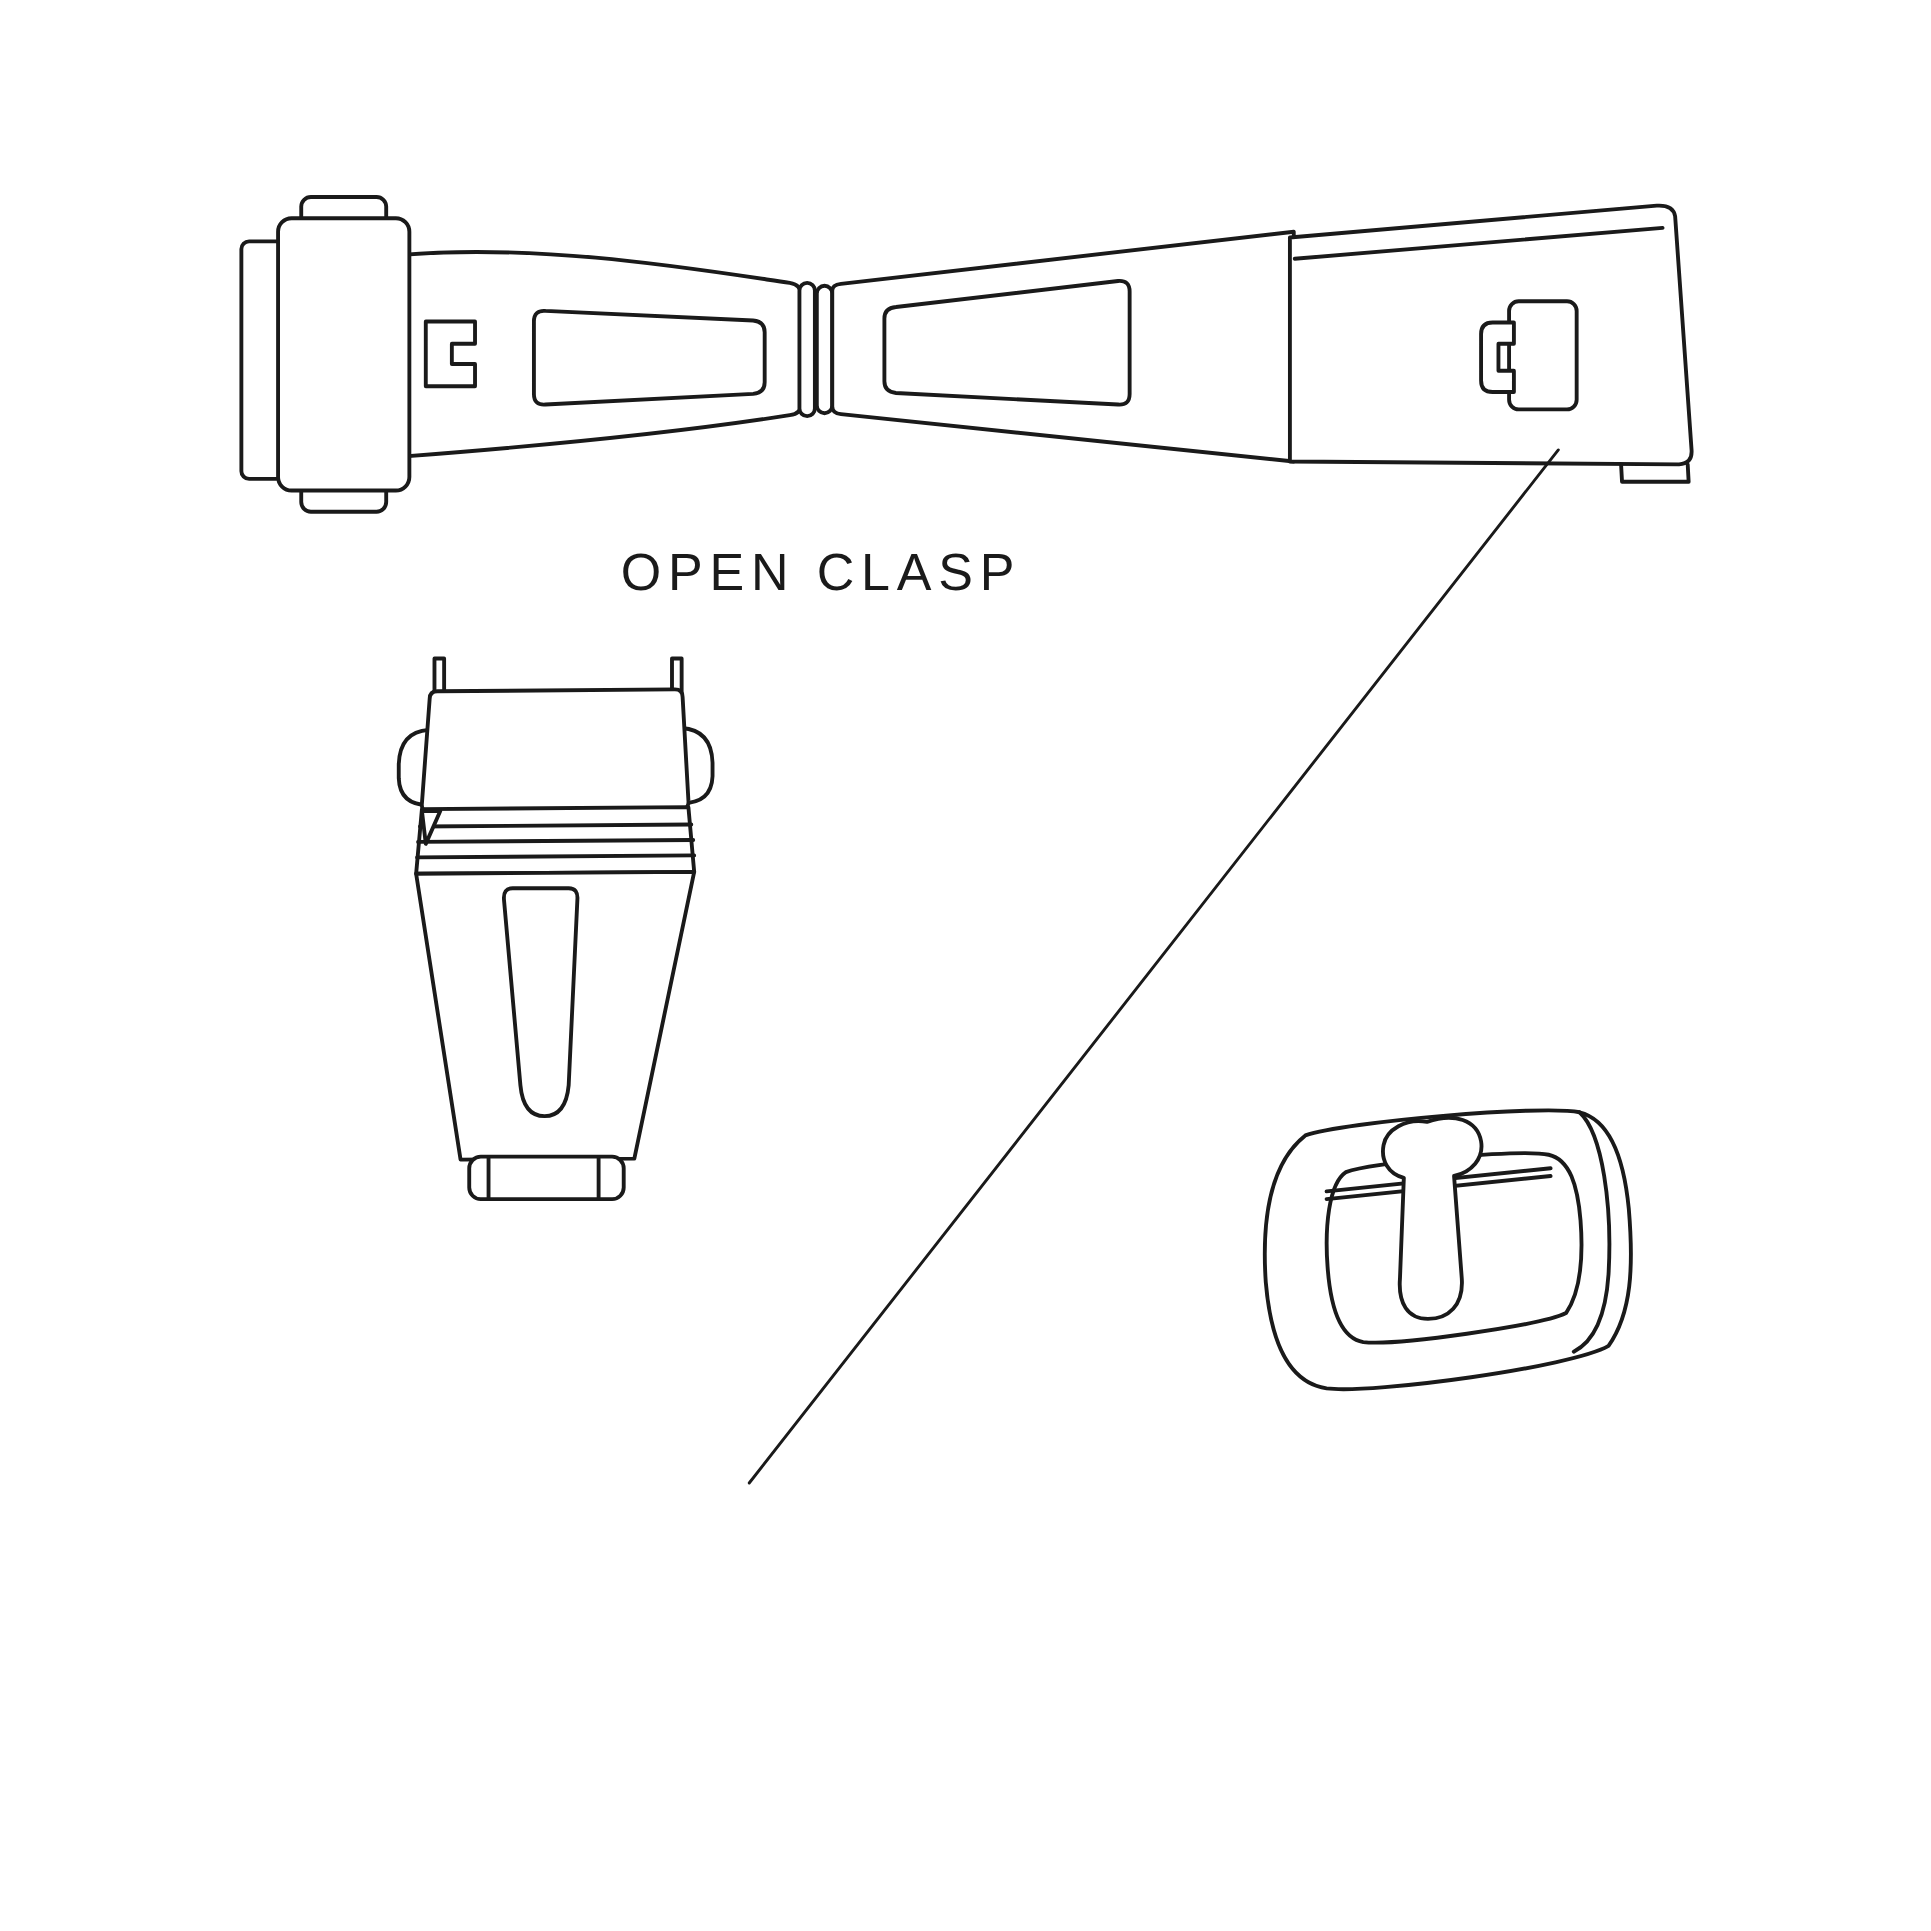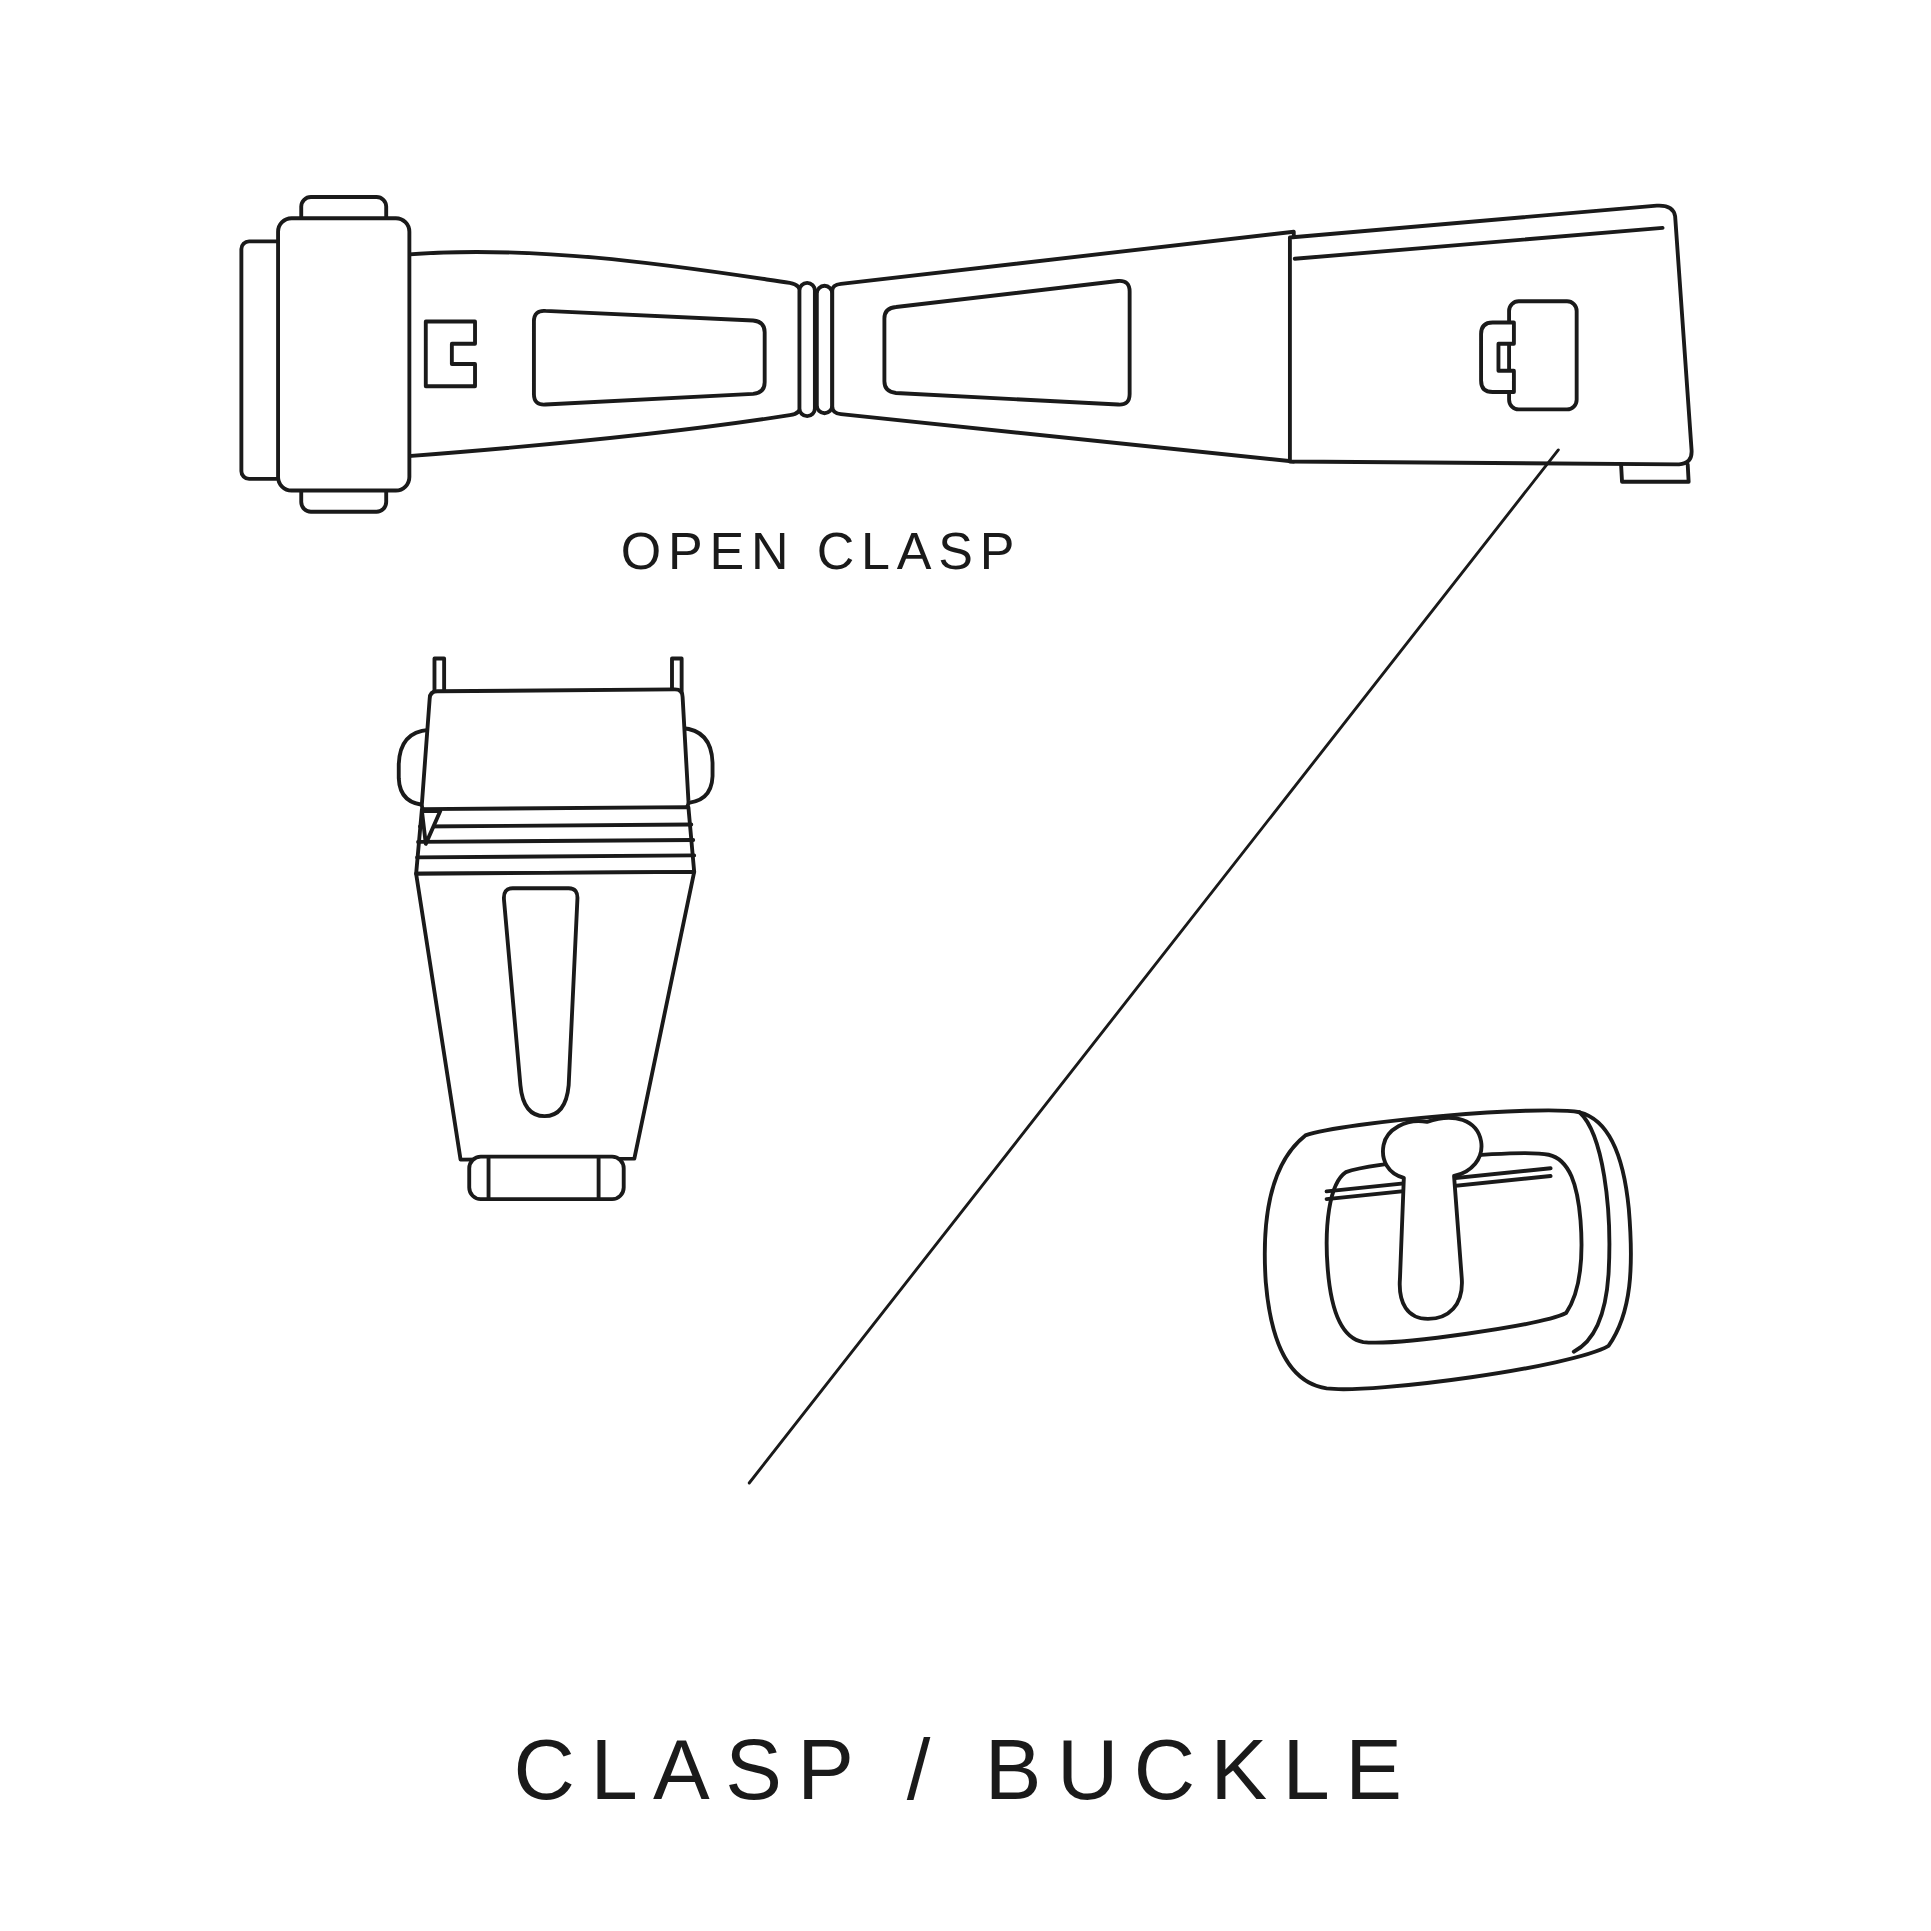--- a/index.html
+++ b/index.html
@@ -27,20 +27,21 @@
     color:var(--line);
   }
   .caption{
     position:absolute;
     text-align:center;
     color:var(--line);
     font-size:52px;
     letter-spacing:6.8px;
     font-weight:400;
     white-space:nowrap;
+    margin-top:21px;
   }
   .title{
     position:absolute;
     left:0;
     width:100%;
     text-align:center;
     color:var(--line);
     font-size:85px;
     letter-spacing:15.4px;
     font-weight:400;
@@ -125,15 +126,14 @@
 
       <circle cx="1488" cy="1216" r="14" fill="#ffffff"></circle>
 
       <path fill="#ffffff" d="M1478,1162 C1506,1152 1530,1160 1534,1182 C1537,1200 1524,1214 1506,1218 L1514,1324 C1516,1352 1500,1366 1479,1366 C1458,1366 1448,1350 1450,1324 L1454,1220 C1438,1216 1430,1202 1433,1186 C1436,1170 1456,1158 1478,1162 Z"></path>
     </g>
   </svg>
 
   <div class="caption" style="left:483px; top:521px; width:676px;">OPEN CLASP</div>
 
 
-  <div class="title" style="top:1721px;">CLASP / BUCKLE</div>
 </div>
 
 
 </body></html>

